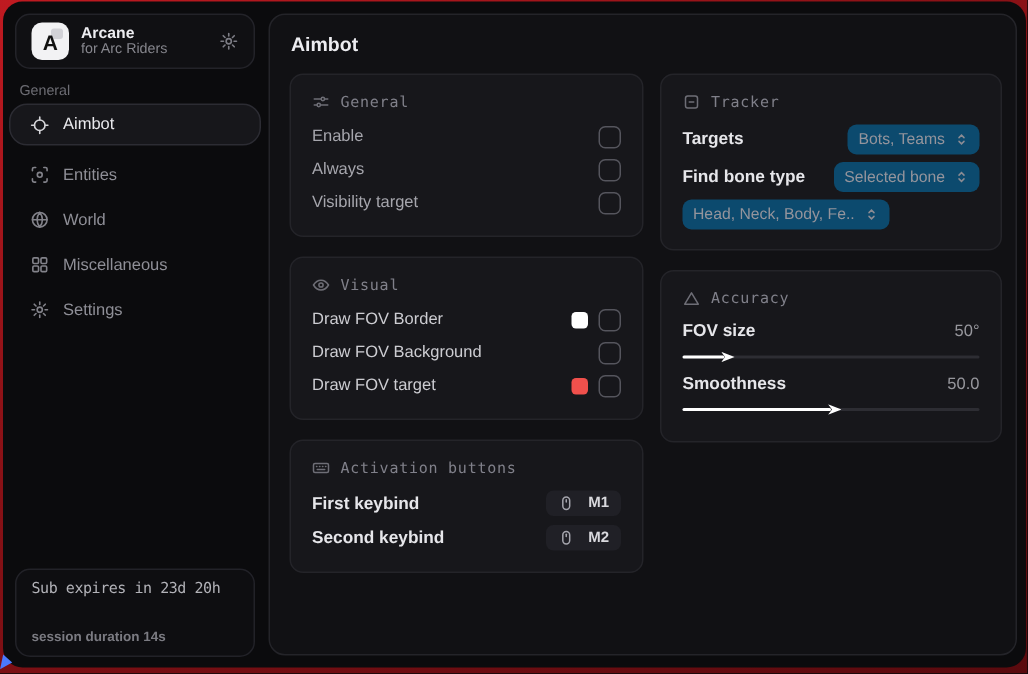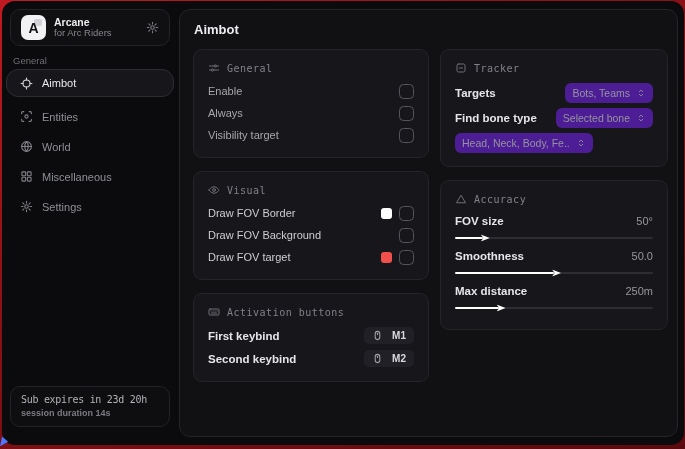--- a/index.html
+++ b/index.html
@@ -33,24 +33,24 @@
 
   .category-label { position:absolute; top:54px; left:11px; font-size:9.5px; color:#6d6d74; }
 
   .nav { position:absolute; top:68px; left:4px; right:5px; }
   .nav-item { display:flex; align-items:center; gap:9px; padding:0 13px; height:29px;
         color:#8f8f97; font-size:11px; border-radius:12px; border:1px solid transparent;
         margin-bottom:1px; cursor:default; }
   .nav-item.active { background:#17171b; border-color:#2c2c33; color:#e9e9ed; height:28px; margin-bottom:5px; }
   .nav-item .nicon { display:flex; color:inherit; opacity:.9; }
 
-  .sub-card { position:absolute; left:8px; right:9px; bottom:18px; border:1px solid #222228;
+  .sub-card { position:absolute; left:8px; right:9px; bottom:7px; border:1px solid #222228;
         border-radius:10px; background:#0e0e11; padding:7px 10px 8px; }
   .sub-line1 { font-family:"DejaVu Sans Mono", monospace; font-size:10px; color:#b2b2b8; letter-spacing:-0.3px; }
-  .sub-line2 { font-size:9px; font-weight:bold; color:#7b7b82; margin-top:3px; }
+  .sub-line2 { font-size:9px; font-weight:bold; color:#7b7b82; margin-top:21px; }
 
   
   .main-panel { position:absolute; top:8px; left:177px; right:6px; bottom:8px;
         background:#111114; border:1px solid #242429; border-radius:11px;
         padding:10px 9px 10px 13px; }
   .page-title { font-size:13px; font-weight:bold; color:#ededf1; margin:2px 0 12px 1px; }
 
   .columns { display:flex; gap:11px; align-items:flex-start; }
   .col-left { width:236px; display:flex; flex-direction:column; gap:13px; }
   .col-right { flex:1; display:flex; flex-direction:column; gap:13px; }
@@ -69,21 +69,21 @@
   .checkbox { width:15px; height:15px; border:1.5px solid #55555d; border-radius:4.5px;
         background:transparent; cursor:pointer; }
   .row-controls { display:flex; align-items:center; gap:7px; }
   .swatch { width:11px; height:11px; border-radius:3px; cursor:pointer; }
 
   .keychip { display:flex; align-items:center; gap:9px; background:#202026; border-radius:5px;
         padding:3px 8px; color:#d9d9de; font-size:10px; font-weight:bold; cursor:pointer; }
   .keychip .kicon { display:flex; color:#a5a5ad; }
 
   .trow { display:flex; align-items:center; justify-content:space-between; height:25px; }
-  .dropdown { display:flex; align-items:center; gap:6px; background:#4c1d95; border-radius:6px;
+  .dropdown { display:flex; align-items:center; gap:6px; background:#0c4a6e; border-radius:6px;
         padding:4px 7px; color:#94949c; font-size:10.5px; cursor:pointer; max-width:150px; }
   .dropdown .dval { white-space:nowrap; overflow:hidden; text-overflow:ellipsis; }
   .dropdown .dicon { display:flex; color:#8b8b93; flex:none; }
 
   .slider-block { margin-top:5px; }
   .slider-head { display:flex; align-items:center; justify-content:space-between; height:16px; }
   .slider-value { font-size:11px; color:#96969c; }
   .slider-track { position:relative; height:2px; background:#2d2d33; border-radius:2px; margin:8px 0 9px; cursor:pointer; }
   .slider-fill { position:absolute; left:0; top:0; bottom:0; background:#fff; border-radius:2px; }
   .slider-thumb { position:absolute; right:-7px; top:50%; transform:translateY(-50%);
@@ -348,29 +348,18 @@
               <span class="row-label bright">Smoothness</span>
               <span class="slider-value">50.0</span>
             </div>
             <div class="slider-track">
               <div class="slider-fill" style="width: 50%;">
                 <div class="slider-thumb"></div>
               </div>
             </div>
           </div>
 
-          <div class="slider-block">
-            <div class="slider-head">
-              <span class="row-label bright">Max distance</span>
-              <span class="slider-value">250m</span>
-            </div>
-            <div class="slider-track">
-              <div class="slider-fill" style="width: 22%;">
-                <div class="slider-thumb"></div>
-              </div>
-            </div>
-          </div>
         </div>
 
       </div>
     </div>
   </div>
 </div>
 
 </body></html>

